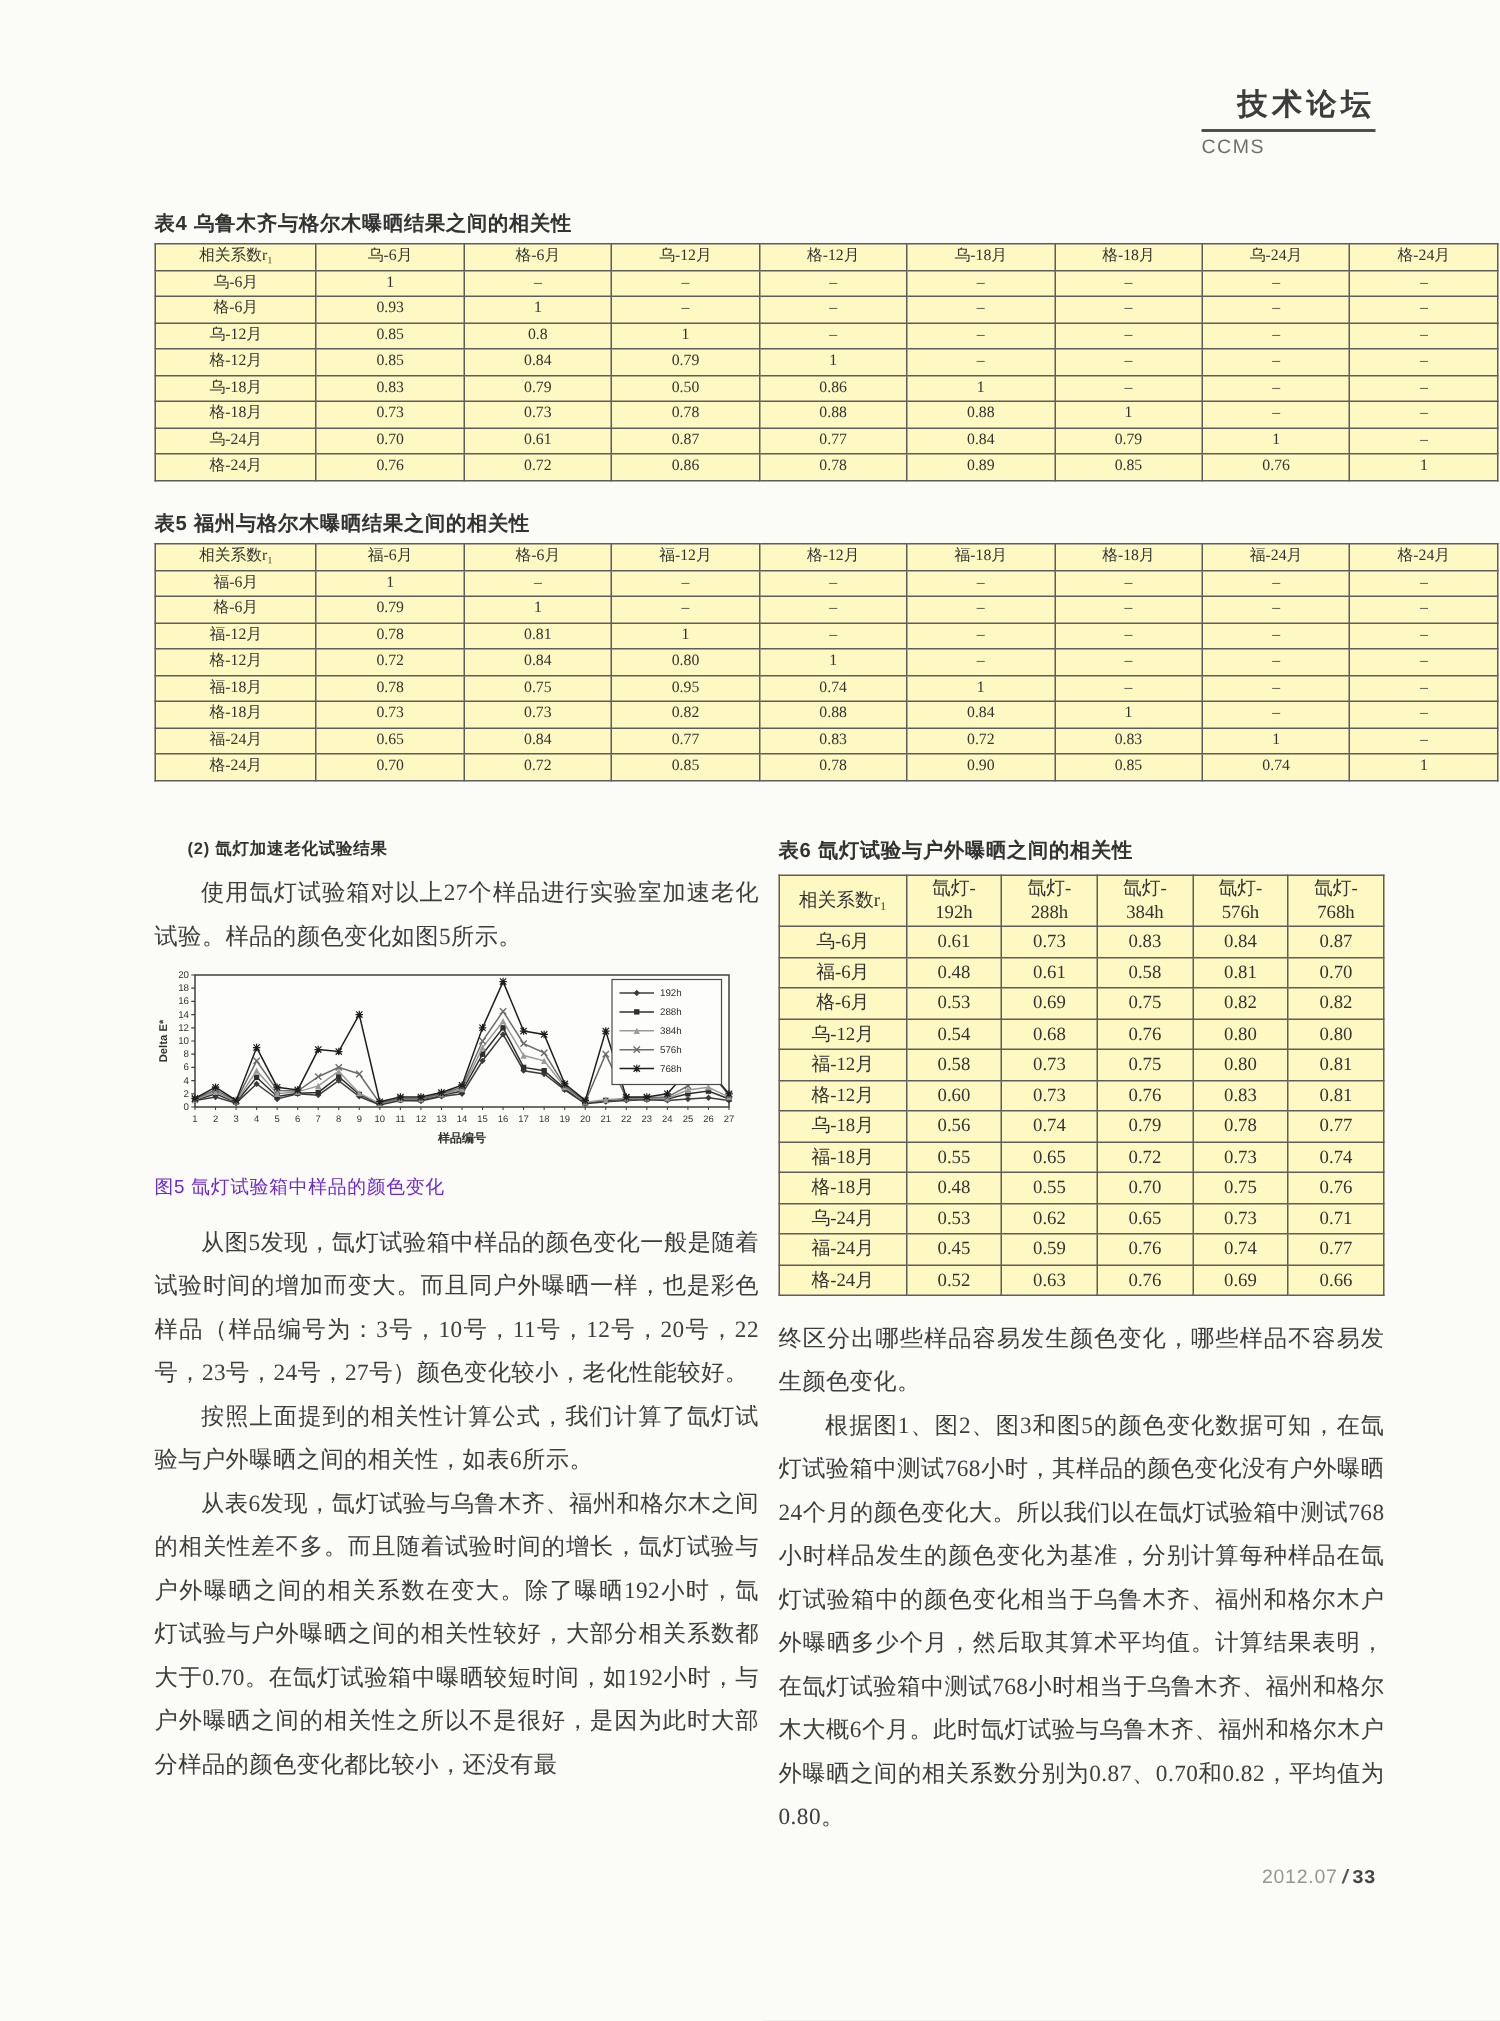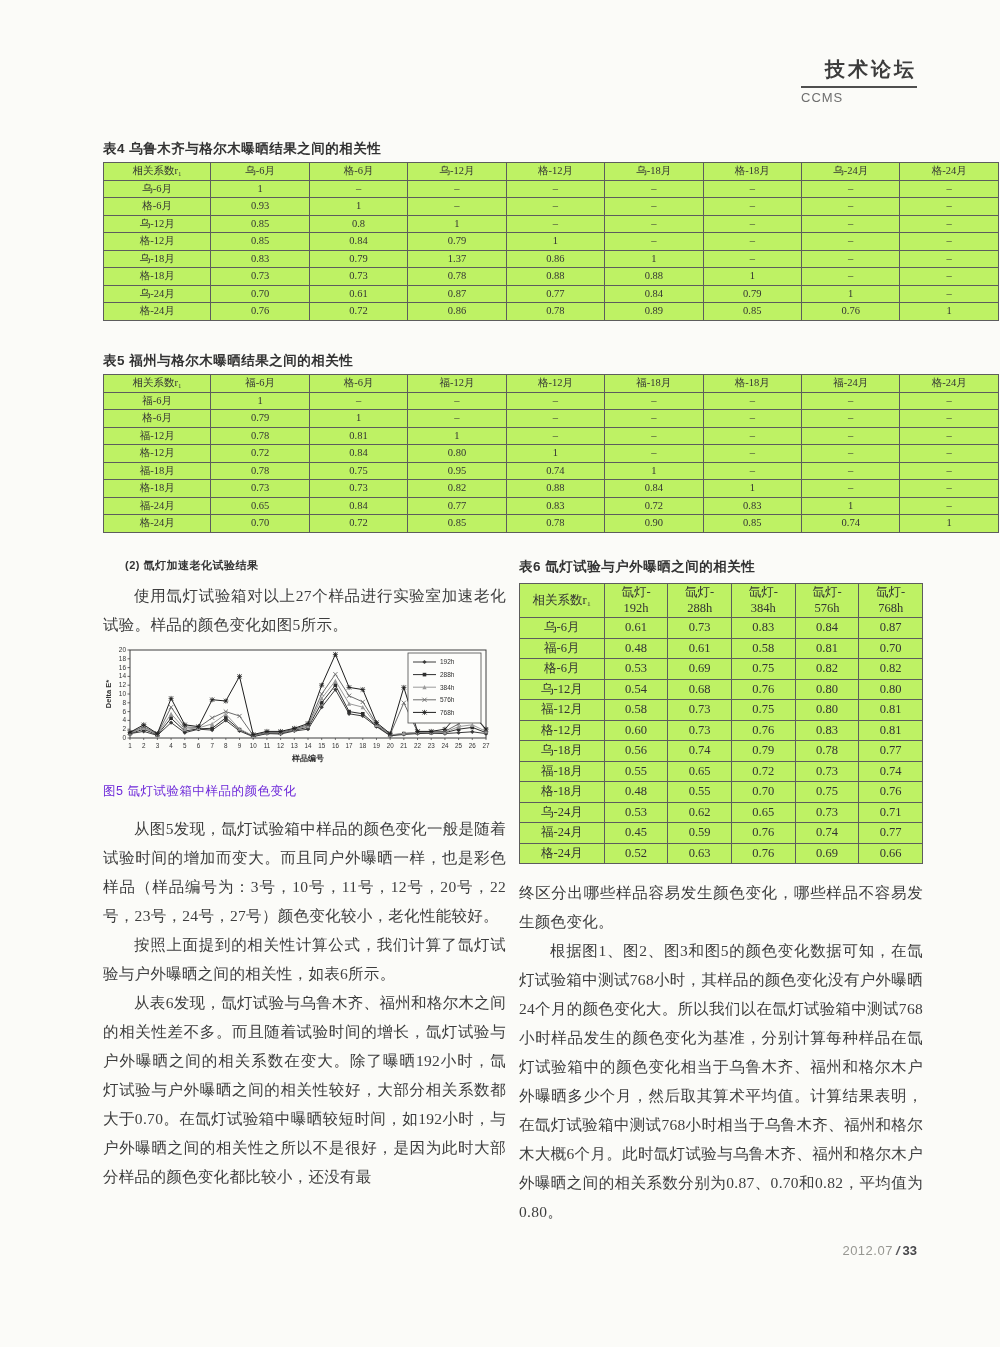--- a/index.html
+++ b/index.html
@@ -18,21 +18,21 @@
   .header-rule { margin-top:3px; border-top:2px solid #4f4f4f; width:116px; }
   .ccms { margin-top:2px; font-family:"Liberation Sans",sans-serif; font-size:13px;
     letter-spacing:1px; color:#6e6e6e; }
   
   .table-block { position:absolute; left:103px; width:896px; }
   .table-title {
     font-family:"Liberation Sans",sans-serif; font-weight:700; font-size:13.5px;
     color:#333; margin-bottom:4px; letter-spacing:0.5px;
   }
   table.tbl { width:100%; border-collapse:collapse; table-layout:fixed;
-    border:1.5px solid #4c4c4c; background:#bef264; }
+    border:1.5px solid #4c4c4c; background:#fef9c3; }
   table.tbl th, table.tbl td {
     border:1px solid #5d5d5d; text-align:center; vertical-align:middle;
     font-family:"Liberation Serif","DejaVu Serif",serif; font-weight:400;
     color:#333; white-space:pre-line;
   }
   .t-sm th, .t-sm td { font-size:10.5px; height:17.5px; line-height:1.15; padding:0 1px; }
   .t-lg th, .t-lg td { font-size:12.5px; height:20.5px; line-height:1.25; padding:1px 2px; }
   
   .col { position:absolute; top:558px; width:403px; }
   .col-left { left:103px; }
@@ -50,21 +50,21 @@
     font-family:"Liberation Sans",sans-serif; font-size:12.5px; color:#6d28d9;
     margin:10px 0 14px 0; letter-spacing:0.5px;
   }
   #figure5-mount { width:390px; height:128px; margin-top:6px; }
   .t6-title-gap { margin-bottom:7px; }
   
   .footer { position:absolute; top:1243px; right:83px; font-size:13px;
     font-family:"Liberation Sans",sans-serif; }
   .footer .f-date { color:#979792; letter-spacing:0.5px; }
   .footer .f-slash { color:#55555a; font-weight:700; font-style:italic; padding:0 3px; }
-  .footer .f-pg { color:#46464a; font-weight:700; }
+  .footer .f-pg { color:#46464a; font-weight:700;font-family:Liberation Mono, monospace; }
 </style>
 </head>
 <body>
 
 <div class="page">
 
   <div class="header">
     <div class="header-title">技术论坛</div>
     <div class="header-rule"></div>
     <div class="ccms">CCMS</div>
@@ -140,21 +140,21 @@
               <td>1</td>
               <td>–</td>
               <td>–</td>
               <td>–</td>
               <td>–</td>
             </tr>
             <tr>
               <td>乌-18月</td>
               <td>0.83</td>
               <td>0.79</td>
-              <td>1.37</td>
+              <td>0.50</td>
               <td>0.86</td>
               <td>1</td>
               <td>–</td>
               <td>–</td>
               <td>–</td>
             </tr>
             <tr>
               <td>格-18月</td>
               <td>0.73</td>
               <td>0.73</td>
@@ -185,21 +185,21 @@
               <td>0.89</td>
               <td>0.85</td>
               <td>0.76</td>
               <td>1</td>
             </tr>
           </tbody>
         </table>
       </div>
   </div>
 
-  <div class="table-block" style="top:352px;">
+  <div class="table-block" style="top:340px;">
     <div class="table-title">表5 福州与格尔木曝晒结果之间的相关性</div>
     <div id="table5-mount">
         <table class="tbl t-sm">
           <colgroup>
             <col style="width: 12%;">
             <col style="width: 11%;">
             <col style="width: 11%;">
             <col style="width: 11%;">
             <col style="width: 11%;">
             <col style="width: 11%;">

